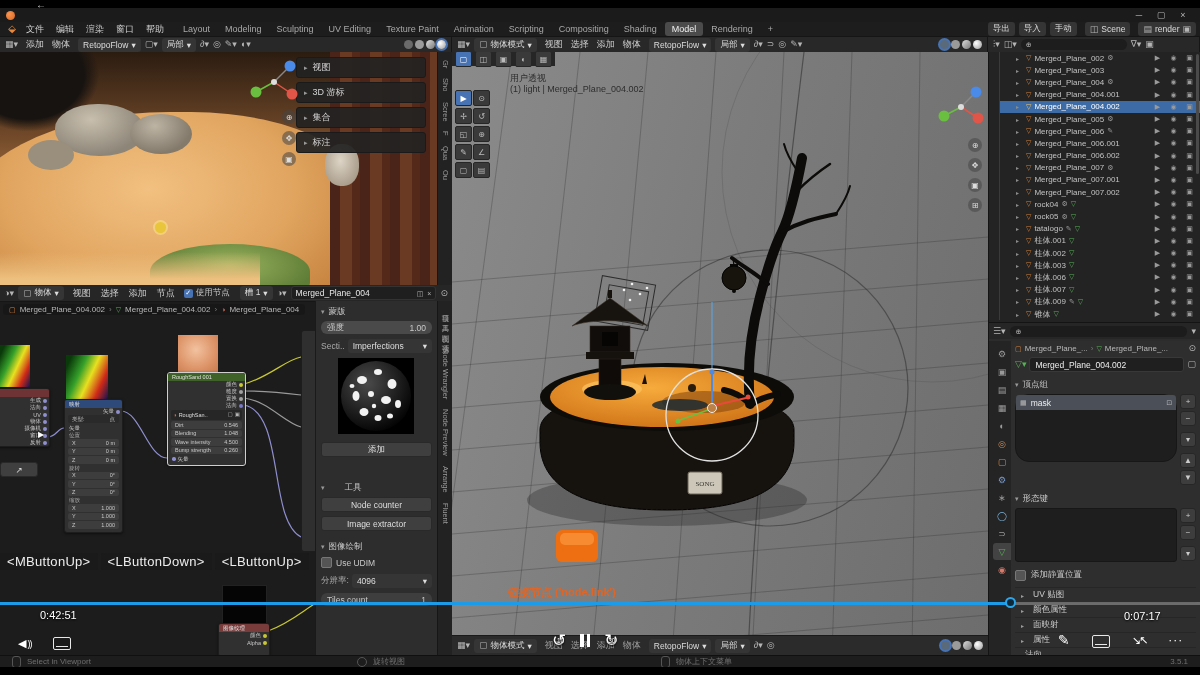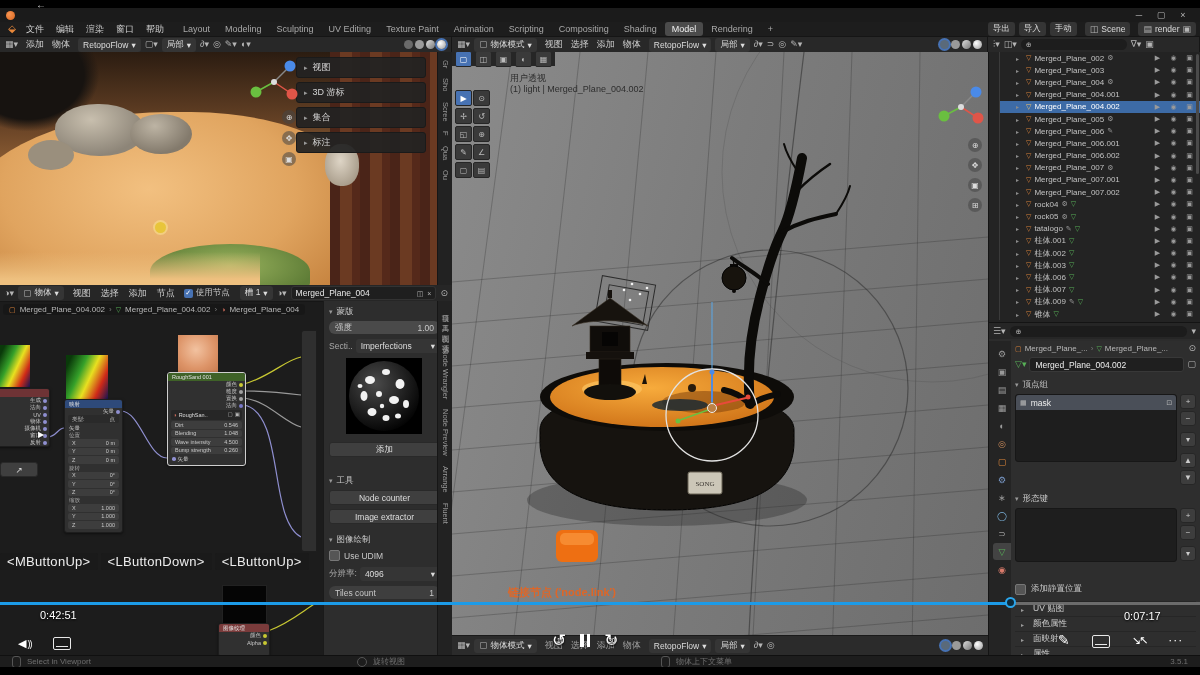--- a/index.html
+++ b/index.html
@@ -503,21 +503,21 @@
           <span>颜色</span>
             <span class="sdot" style="background:#c8c832"></span>
         </div>
           <div class="outrow">
           <span>Alpha</span>
             <span class="sdot" style="background:#c8c832"></span>
         </div>
         </div>
     </div>
 
-    <div class="abs" style="left:323px;top:16px;width:122px;height:354px;background:#2d2d2d;border-left:1px solid #1a1a1a;box-sizing:border-box;padding:4px 5px;font-size:8.5px">
+    <div class="abs" style="left:315px;top:16px;width:122px;height:354px;background:#2d2d2d;border-left:1px solid #1a1a1a;box-sizing:border-box;padding:4px 5px;font-size:8.5px">
       <div class="row" style="gap:4px;height:13px">
         <span style="color:#999;font-size:7px">▾</span>
           <span>蒙版</span>
       </div>
       <div class="row" style="background:#4a4a4a;border-radius:6px;height:13px;justify-content:space-between;padding:0 6px;margin-top:3px">
         <span>强度</span>
           <span>1.00</span>
       </div>
       <div class="row" style="margin-top:5px;gap:3px">
         <span style="color:#aaa">Secti..</span>
@@ -545,21 +545,21 @@
             <ellipse cx="26" cy="54" rx="4.5" ry="4"></ellipse>
           <ellipse cx="40" cy="60" rx="3.5" ry="3"></ellipse>
             <ellipse cx="52" cy="58" rx="3" ry="2.5"></ellipse>
           <ellipse cx="36" cy="48" rx="2.2" ry="2.2"></ellipse>
             <ellipse cx="14" cy="28" rx="2.5" ry="2"></ellipse>
         </g>
       </svg>
       <div class="btn" style="height:13px;margin-top:6px">
           <span>添加</span>
         </div>
-      <div class="row" style="gap:4px;height:13px;margin-top:17px">
+      <div class="row" style="gap:20px;height:13px;margin-top:24px">
         <span style="color:#999;font-size:7px">▾</span>
           <span>工具</span>
       </div>
       <div class="btn" style="height:13px;margin-top:3px">
           <span>Node counter</span>
         </div>
       <div class="btn" style="height:13px;margin-top:4px">
           <span>Image extractor</span>
         </div>
       <div class="row" style="gap:4px;height:13px;margin-top:9px">
@@ -1095,21 +1095,21 @@
           <span>Merged_Plane_004.002</span>
         </span>
         <span class="ic">▢</span>
       </div>
 
       <div class="row" style="gap:4px;margin-top:7px;font-size:8.5px">
         <span style="color:#999;font-size:7px">▾</span>
           <span>顶点组</span>
       </div>
       <div class="row" style="align-items:flex-start;gap:3px;margin-top:3px">
-        <div style="flex:1;height:66px;background:#1e1e1e;border:1px solid #171717;border-radius:3px">
+        <div style="flex:1;height:66px;background:#1e1e1e;border:1px solid #171717;border-radius:14px">
           <div class="row" style="height:15px;background:#4a4f58;border-radius:3px 3px 0 0;padding:0 4px;gap:4px;font-size:8.5px;color:#eee">
             <span class="ic" style="font-size:7px">▦</span>
             <span>mask</span>
             <span style="flex:1"></span>
             <span class="ic" style="font-size:7px">⊡</span>
           </div>
         </div>
         <div style="display:flex;flex-direction:column">
           <span class="sbtn">+</span>
           <span class="sbtn">−</span>
@@ -1125,21 +1125,21 @@
       </div>
       <div class="row" style="align-items:flex-start;gap:3px;margin-top:3px">
         <div style="flex:1;height:52px;background:#1e1e1e;border:1px solid #171717;border-radius:3px"></div>
         <div style="display:flex;flex-direction:column">
           <span class="sbtn">+</span>
           <span class="sbtn">−</span>
           <span class="sbtn" style="margin-top:4px">▾</span>
         </div>
       </div>
 
-      <div class="row" style="gap:5px;margin-top:20px;font-size:8.5px">
+      <div class="row" style="gap:5px;margin-top:6px;font-size:8.5px">
         <span style="width:9px;height:9px;background:#555;border:1px solid #777;border-radius:2px"></span>
         <span>添加静置位置</span>
       </div>
 
       <div style="margin-top:6px">
 
       <div class="prow">
           <span class="arr">▸</span>
           <span>UV 贴图</span>
         </div>

